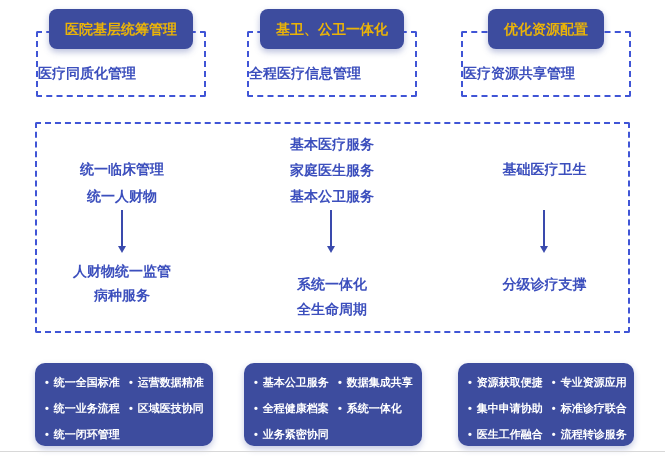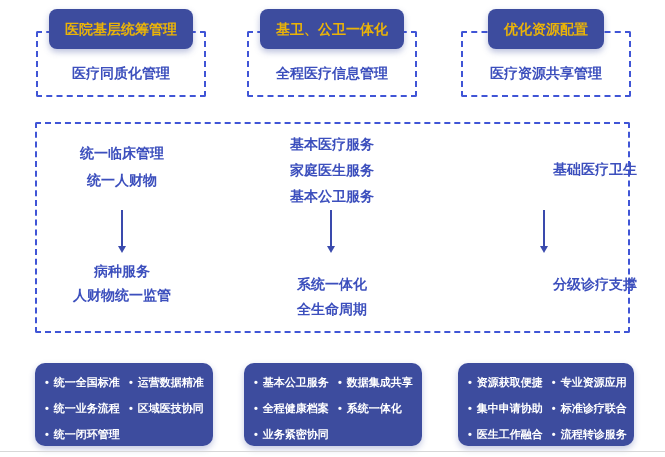--- a/index.html
+++ b/index.html
@@ -21,32 +21,32 @@
     border:2px dashed var(--dash);border-radius:2px;
   }
   .tg0{left:36px;} .tg1{left:247px;} .tg2{left:461px;}
   .pill{
     position:absolute;top:-24px;left:50%;transform:translateX(-50%);
     height:40px;line-height:40px;padding:0 16px;white-space:nowrap;
     background:var(--primary);color:#eab308;font-size:14px;font-weight:bold;
     border-radius:8px;box-shadow:0 3px 6px rgba(61,76,158,0.35);
   }
   .pill-label{
-    position:absolute;left:0;right:0;bottom:12px;text-align:center;
+    position:absolute;left:0;right:0;bottom:12px;text-align:left;
     color:var(--accent);font-size:14px;font-weight:bold;white-space:nowrap;
   }
   
   .mid-box{
     position:absolute;left:35px;top:122px;width:595px;height:211px;
     border:2px dashed var(--dash);border-radius:2px;
   }
   .mid-text{position:absolute;text-align:center;color:var(--accent);
     font-size:14px;font-weight:bold;white-space:nowrap;}
-  .c1{left:32px;width:180px;} .c2{left:237px;width:190px;} .c3{left:452px;width:185px;text-align:right;}
-  .t-top1{top:140px;line-height:27px;}
+  .c1{left:32px;width:180px;} .c2{left:237px;width:190px;} .c3{left:452px;width:185px;}
+  .t-top1{top:156px;line-height:27px;}
   .t-top2{top:131px;line-height:26px;}
   .t-top3{top:156px;line-height:26px;}
   .t-bot1{top:259px;line-height:24px;}
   .t-bot2{top:272px;line-height:25px;}
   .t-bot3{top:272px;line-height:25px;}
   
   .arrow{position:absolute;top:210px;width:2px;height:36px;background:var(--arrow);}
   .arrow::after{
     content:"";position:absolute;left:-3px;top:36px;
     border-left:4px solid transparent;border-right:4px solid transparent;
@@ -86,22 +86,22 @@
     <div class="pill-label">医疗资源共享管理</div>
   </div>
 
   <div class="mid-box"></div>
 
   <div class="mid-text c1 t-top1">
     <div>统一临床管理</div>
     <div>统一人财物</div>
   </div>
   <div class="mid-text c1 t-bot1">
+    <div>人财物统一监管</div>
     <div>病种服务</div>
-    <div>人财物统一监管</div>
   </div>
 
   <div class="mid-text c2 t-top2">
     <div>基本医疗服务</div>
     <div>家庭医生服务</div>
     <div>基本公卫服务</div>
   </div>
   <div class="mid-text c2 t-bot2">
     <div>系统一体化</div>
     <div>全生命周期</div>

